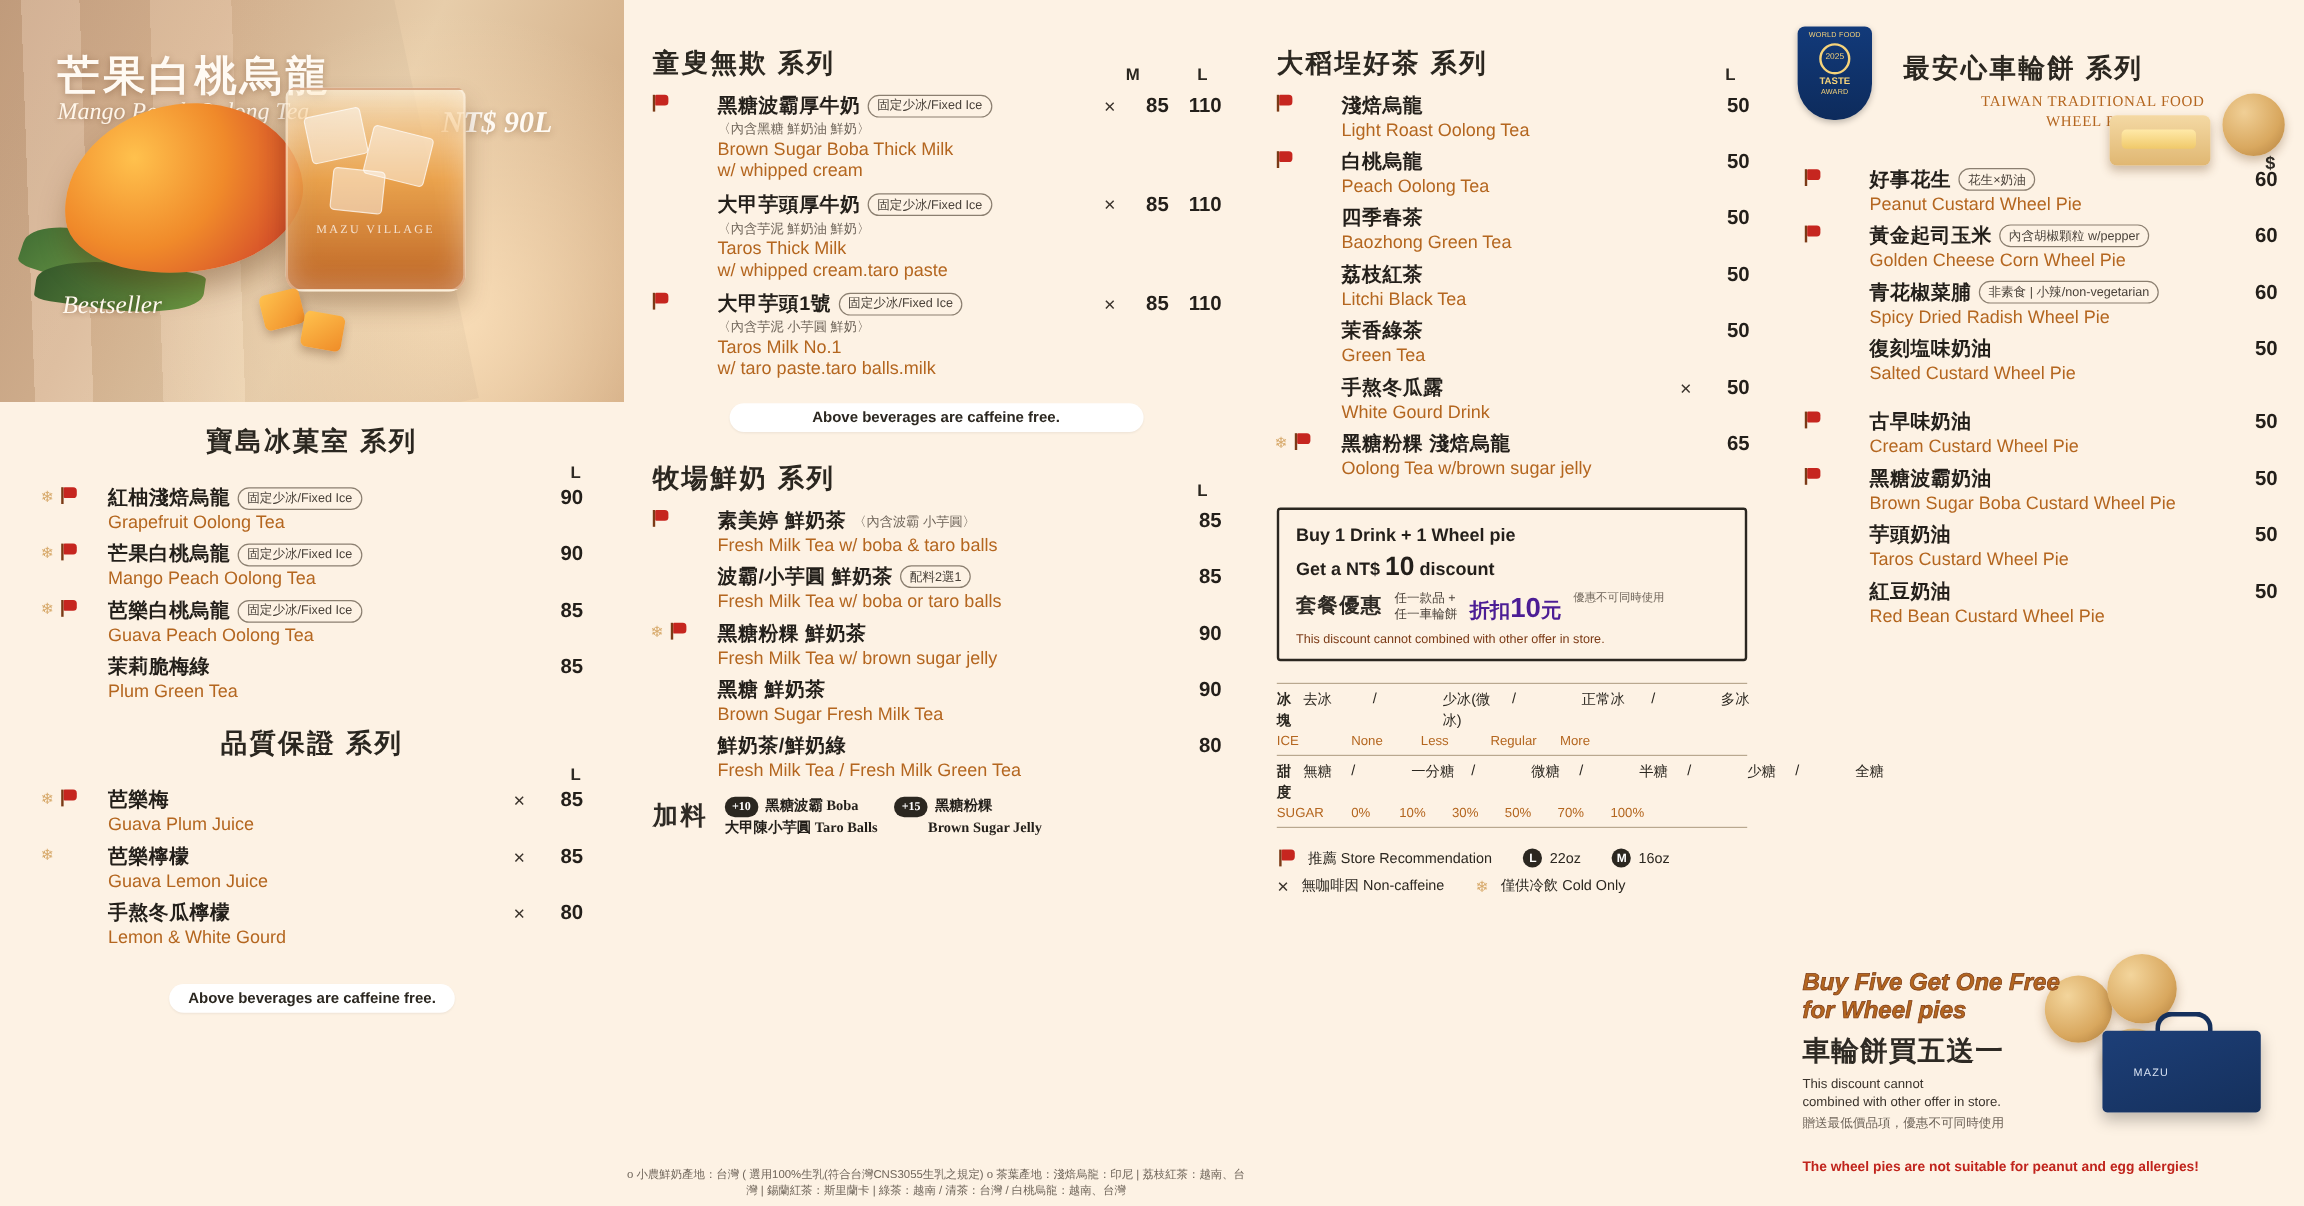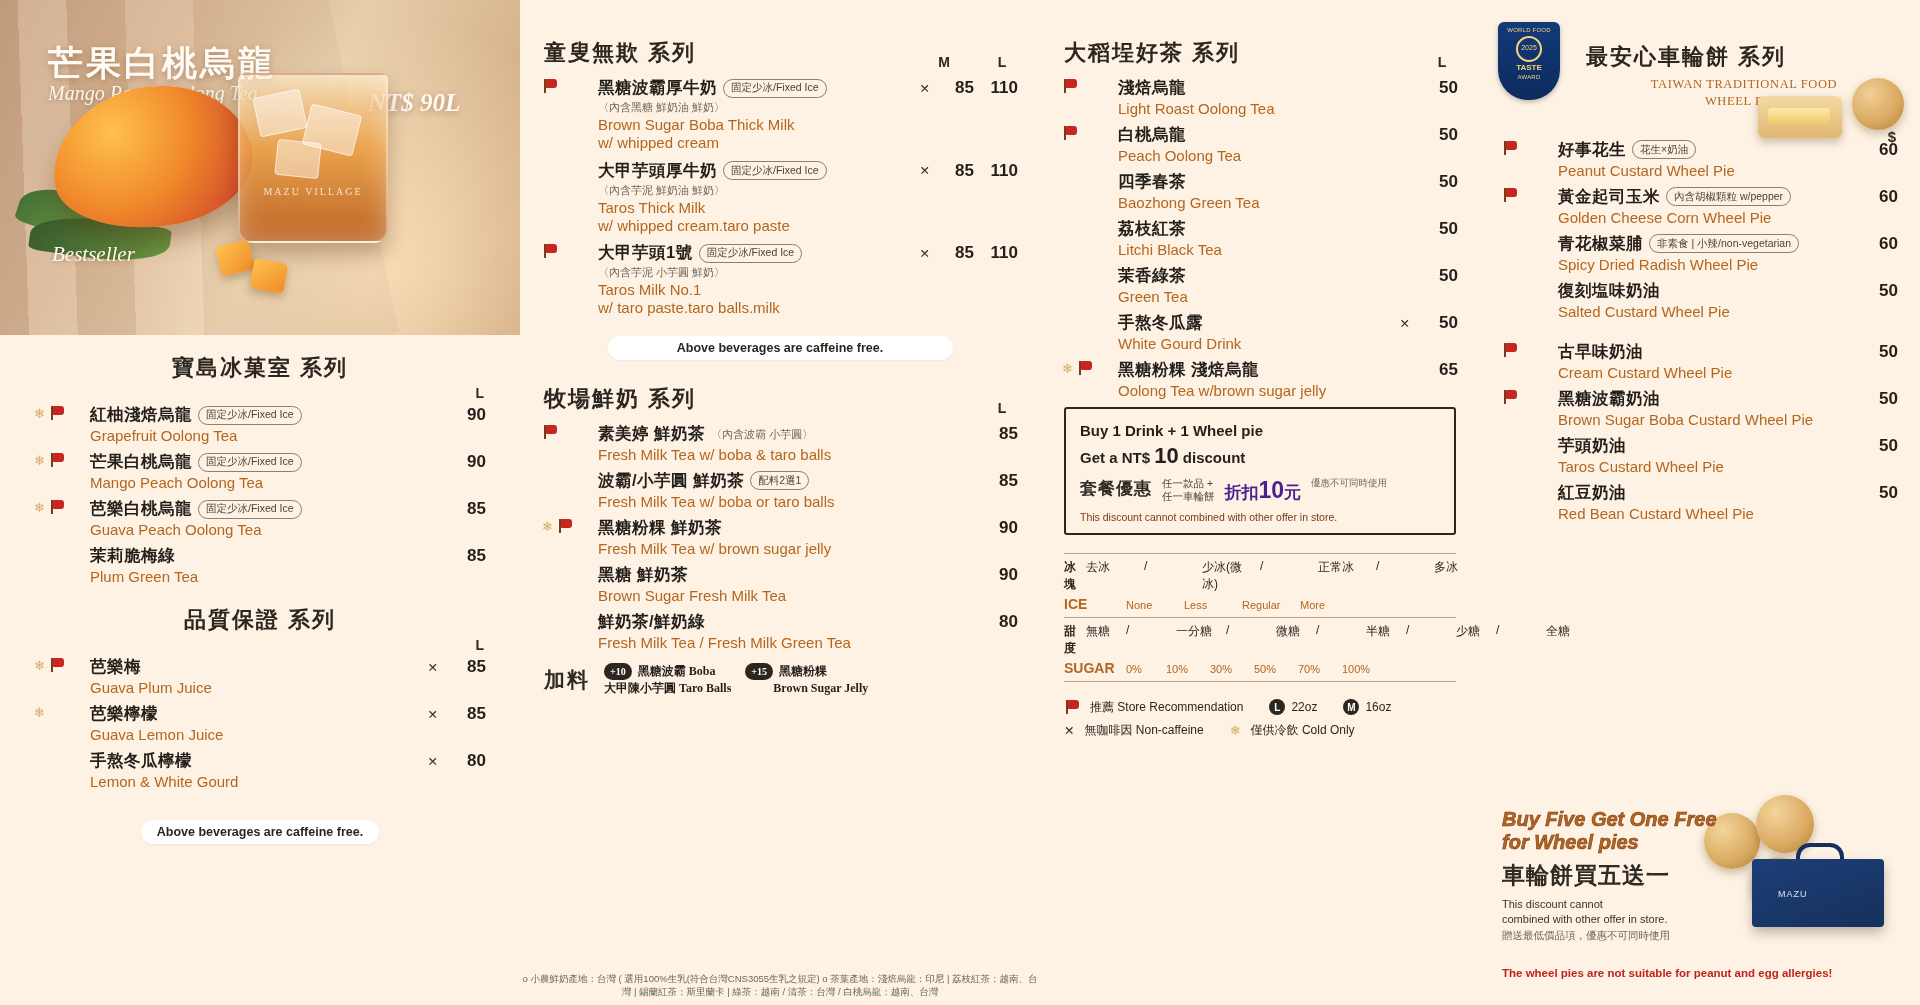--- a/index.html
+++ b/index.html
@@ -159,39 +159,39 @@
     padding: 5px 16px; width: fit-content; box-shadow: 0 1px 2px rgba(0,0,0,.06);
   }
 
   
   .col1-body { padding: 14px 30px 0 30px; }
   .col1 .sec-title { text-align: center; margin-top: 4px; }
   .size-right { text-align: right; font-size: 14px; font-weight: 700; padding-right: 6px; margin-top: 2px;}
 
   
   .promo {
-    border: 2px solid #2b2720; border-radius: 3px; margin: 4px 6px 0 6px; padding: 12px 14px 10px 14px;
+    border: 2px solid #2b2720; border-radius: 3px; margin: 20px 6px 0 6px; padding: 12px 14px 10px 14px;
     background: #fdf2e4;
   }
   .promo-en { font-size: 15px; font-weight: 700; line-height: 1.32; color: #231f1a; }
   .promo-en .big { font-size: 22px; }
   .promo-zh-row { display: flex; align-items: flex-start; gap: 10px; margin-top: 7px; }
   .promo-zh-left { font-size: 17px; font-weight: 700; letter-spacing: 1px; }
   .promo-zh-mid { font-size: 10.5px; line-height: 1.25; color: #4a423a; }
   .promo-zh-right { font-size: 17px; font-weight: 700; color: #4c1d95; }
   .promo-zh-right .num { font-size: 23px; }
   .promo-zh-note { font-size: 9.5px; color: #6f655a; line-height: 1.2; }
   .promo-foot { font-size: 10.5px; color: #7b3a16; margin-top: 7px; }
 
   
   .icetable { margin: 18px 6px 0 6px; font-size: 12px; }
   .icetable .line { border-top: 1px solid #b9a88f; margin: 4px 0; }
   .icetable .row { display: flex; gap: 10px; align-items: baseline; padding: 1px 0; }
   .icetable .lbl { width: 52px; font-weight: 700; color: #2b2720; }
-  .icetable .lbl.en { color: #b4661f; font-weight: 700; font-size: 14px; }
+  .icetable .lbl.en { color: #b4661f; font-weight: 400; font-size: 11px; }
   .icetable .cells { display: flex; gap: 14px; }
   .icetable .cells span { min-width: 44px; }
   .icetable .sep { color: #9b8a74; }
   .icetable .zhrow span { color: #2b2720; }
   .icetable .enrow span { color: #b4661f; font-size: 11px; }
 
   
   .legend { margin: 14px 6px 0 6px; font-size: 12px; color: #2b2720; }
   .legend .lrow { display: flex; gap: 26px; align-items: center; padding: 3px 0; }
   .legend .li { display: flex; align-items: center; gap: 6px; }

